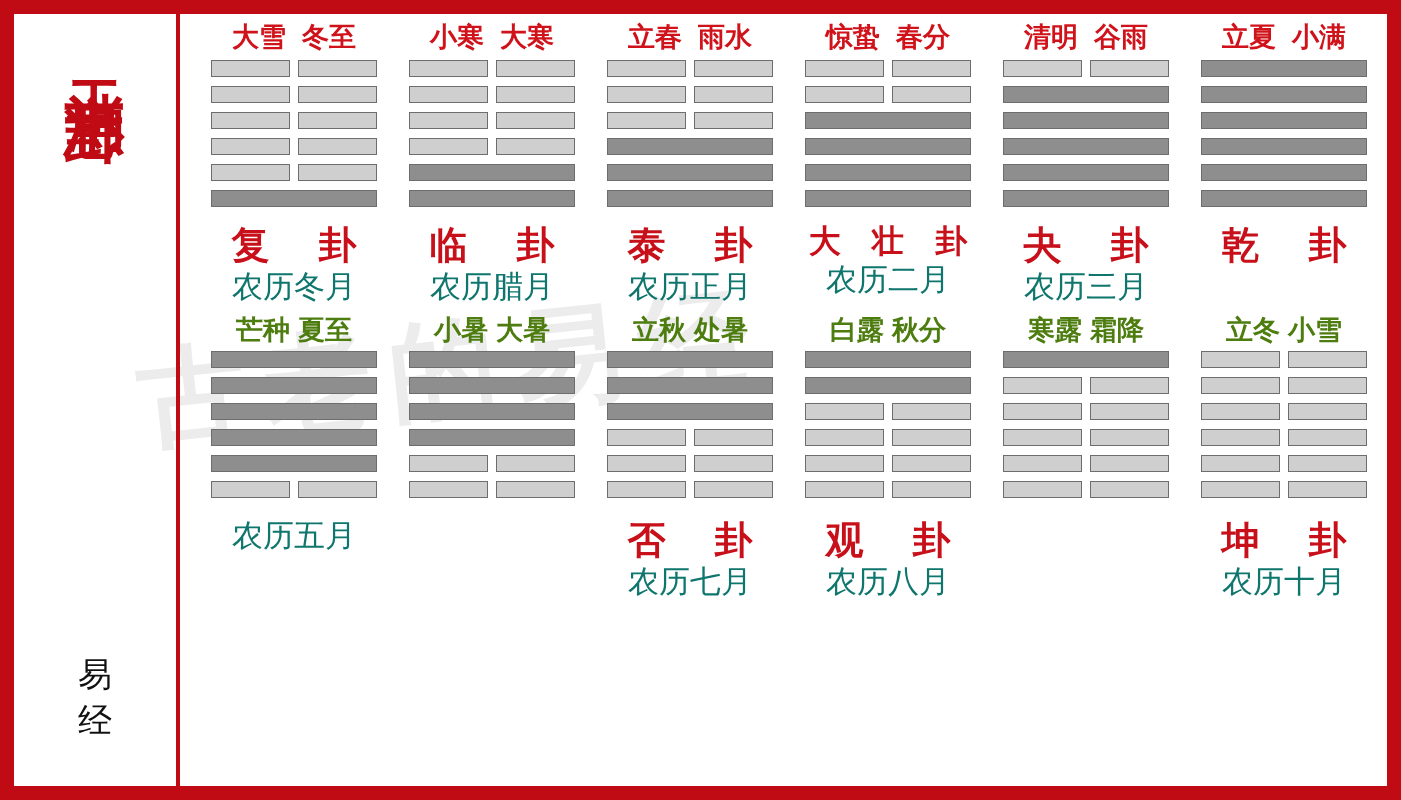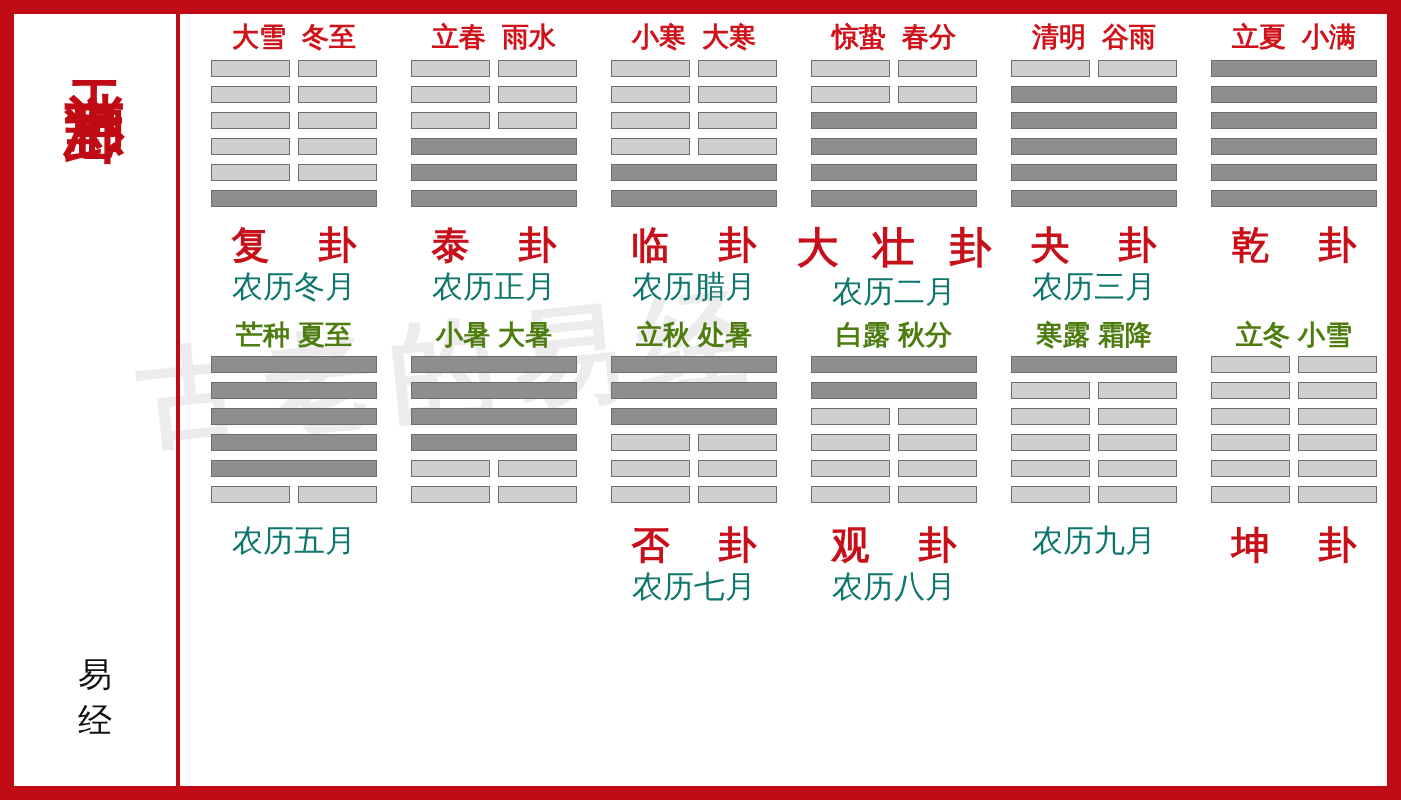--- a/index.html
+++ b/index.html
@@ -76,21 +76,21 @@
     color: #111;
     font-size: 34px;
     line-height: 1.35;
     font-family: "DejaVu Serif", serif;
   }
   .vsub span { display: block; }
   
   .grid-area {
     flex: 1 1 auto;
     position: relative;
-    padding: 6px 1px 6px 22px;
+    padding: 6px 11px 6px 22px;
     box-sizing: border-box;
   }
   .row {
     display: flex;
     justify-content: space-between;
   }
   .cell {
     width: 184px;
     box-sizing: border-box;
     display: flex;
@@ -136,21 +136,21 @@
   .gname {
     font-size: 38px;
     font-weight: bold;
     color: #c8101a;
     letter-spacing: 18px;
     text-indent: 18px;
     font-family: "DejaVu Serif", serif;
     line-height: 1.22;
     white-space: nowrap;
   }
-  .gname.small { font-size: 42px; letter-spacing: 10px; text-indent: 10px; }
+  .gname.small { font-size: 32px; letter-spacing: 10px; text-indent: 10px; }
   .month {
     font-size: 31px;
     color: #0f766e;
     font-family: Liberation Serif, serif;
     white-space: nowrap;
     line-height: 1.25;
   }
   .top-row .terms { margin-bottom: 2px; }
   .top-row .labels { margin-top: 4px; text-align: center; }
   .bottom-row .labels { margin-top: 8px; text-align: center; }
@@ -206,20 +206,54 @@
                 <div class="seg"></div>
               </div>
             </div>
             <div class="labels">
               <div class="gname">复 卦</div>
               <div class="month">农历冬月</div>
             </div>
           </div>
           <div class="cell">
             <div class="terms winter">
+              <span>小寒</span>
+              <span>大寒</span>
+            </div>
+            <div class="hex">
+              <div class="bar yin">
+                <div class="seg"></div>
+                <div class="seg"></div>
+              </div>
+              <div class="bar yin">
+                <div class="seg"></div>
+                <div class="seg"></div>
+              </div>
+              <div class="bar yin">
+                <div class="seg"></div>
+                <div class="seg"></div>
+              </div>
+              <div class="bar yin">
+                <div class="seg"></div>
+                <div class="seg"></div>
+              </div>
+              <div class="bar yang">
+                <div class="seg"></div>
+              </div>
+              <div class="bar yang">
+                <div class="seg"></div>
+              </div>
+            </div>
+            <div class="labels">
+              <div class="gname">临 卦</div>
+              <div class="month">农历腊月</div>
+            </div>
+          </div>
+          <div class="cell">
+            <div class="terms winter">
               <span>立春</span>
               <span>雨水</span>
             </div>
             <div class="hex">
               <div class="bar yin">
                 <div class="seg"></div>
                 <div class="seg"></div>
               </div>
               <div class="bar yin">
                 <div class="seg"></div>
@@ -235,54 +269,20 @@
               <div class="bar yang">
                 <div class="seg"></div>
               </div>
               <div class="bar yang">
                 <div class="seg"></div>
               </div>
             </div>
             <div class="labels">
               <div class="gname">泰 卦</div>
               <div class="month">农历正月</div>
-            </div>
-          </div>
-          <div class="cell">
-            <div class="terms winter">
-              <span>小寒</span>
-              <span>大寒</span>
-            </div>
-            <div class="hex">
-              <div class="bar yin">
-                <div class="seg"></div>
-                <div class="seg"></div>
-              </div>
-              <div class="bar yin">
-                <div class="seg"></div>
-                <div class="seg"></div>
-              </div>
-              <div class="bar yin">
-                <div class="seg"></div>
-                <div class="seg"></div>
-              </div>
-              <div class="bar yin">
-                <div class="seg"></div>
-                <div class="seg"></div>
-              </div>
-              <div class="bar yang">
-                <div class="seg"></div>
-              </div>
-              <div class="bar yang">
-                <div class="seg"></div>
-              </div>
-            </div>
-            <div class="labels">
-              <div class="gname">临 卦</div>
-              <div class="month">农历腊月</div>
             </div>
           </div>
           <div class="cell">
             <div class="terms winter">
               <span>惊蛰</span>
               <span>春分</span>
             </div>
             <div class="hex">
               <div class="bar yin">
                 <div class="seg"></div>
@@ -524,21 +524,20 @@
               <div class="bar yin">
                 <div class="seg"></div>
                 <div class="seg"></div>
               </div>
               <div class="bar yin">
                 <div class="seg"></div>
                 <div class="seg"></div>
               </div>
             </div>
             <div class="labels">
-              <div class="month">农历九月</div>
             </div>
           </div>
           <div class="cell">
             <div class="terms summer">
               <span>立冬</span>
               <span>小雪</span>
             </div>
             <div class="hex">
               <div class="bar yin">
                 <div class="seg"></div>
@@ -560,19 +559,20 @@
                 <div class="seg"></div>
                 <div class="seg"></div>
               </div>
               <div class="bar yin">
                 <div class="seg"></div>
                 <div class="seg"></div>
               </div>
             </div>
             <div class="labels">
               <div class="gname">坤 卦</div>
+              <div class="month">农历十月</div>
             </div>
           </div>
         </div>
 
     </div>
   </div>
 </div>
 
 </body></html>

